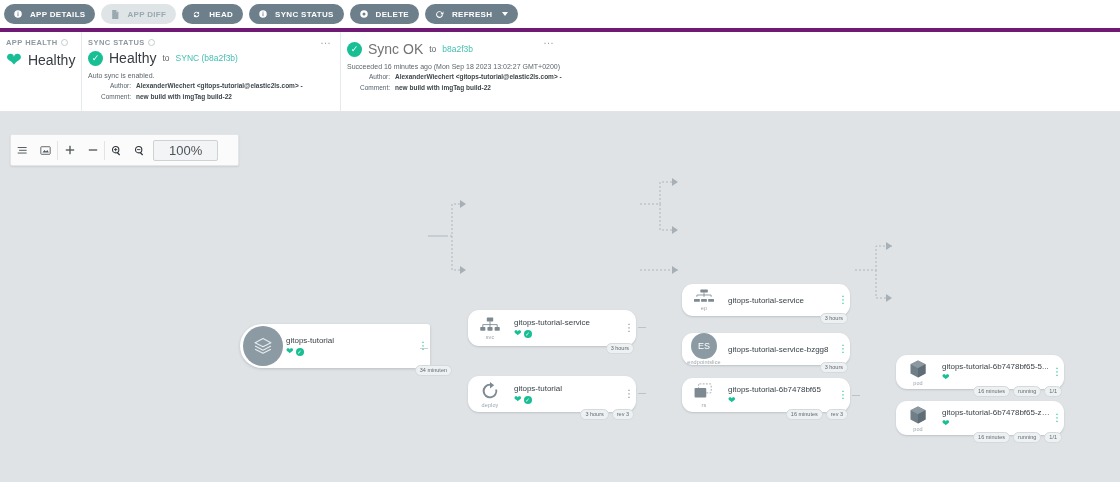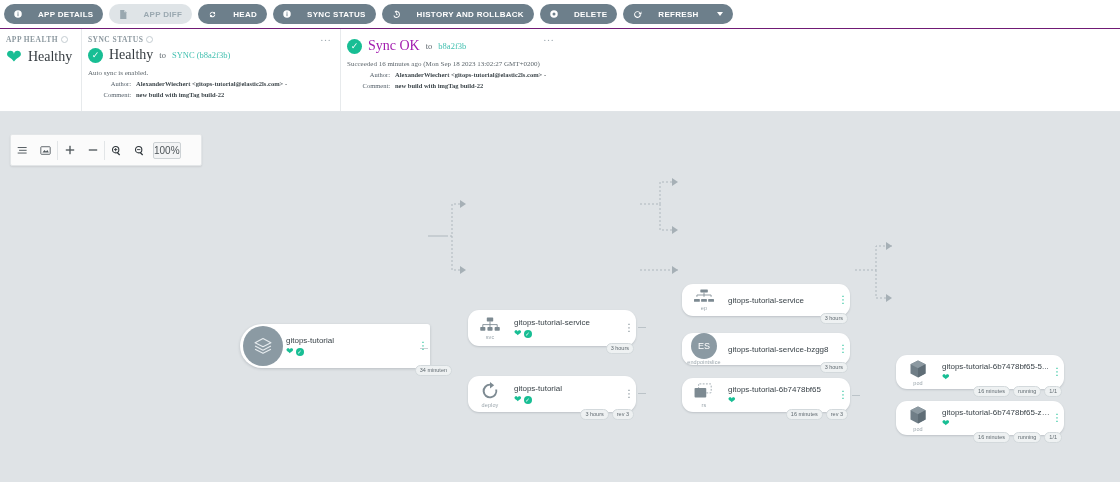--- a/index.html
+++ b/index.html
@@ -22,21 +22,21 @@
   .tb-btn {
     height: 20px;
     border-radius: 10px;
     background: #6d7f8b;
     color: #ffffff;
     font-size: 8px;
     font-weight: bold;
     letter-spacing: 0.3px;
     display: flex;
     align-items: center;
-    gap: 16px;
+    gap: 8px;
     padding: 0 10px;
     cursor: pointer;
     user-select: none;
     white-space: nowrap;
   }
   .tb-btn.disabled {
     background: #dfe4e7;
     color: #9aa8b0;
     cursor: default;
   }
@@ -48,23 +48,22 @@
     border-right: 3px solid transparent;
     border-top: 4px solid #ffffff;
     margin-left: 2px;
   }
 
   
   .infobar {
     display: flex;
     height: 84px;
     background: #ffffff;
-    border-top: 1px solid #701a75;
+    border-top: 4px solid #701a75;
     border-bottom: 1px solid #e0e4e7;
-    font-family: Liberation Serif, serif;
   }
   .info-panel { padding: 6px 10px 0 6px; position: relative; }
   .info-panel.sep { border-left: 1px solid #e7eaec; }
   .p-health { width: 81px; }
   .p-sync   { width: 259px; }
   .p-last   { width: 780px; }
 
   .info-label {
     font-size: 7.5px;
     color: #8c989f;
@@ -99,21 +98,21 @@
   .heart {
     color: #18be94;
     font-size: 19px;
     line-height: 19px;
   }
   .big-txt {
     font-size: 14px;
     color: #363c41;
     font-weight: normal;
   }
-  .big-txt.green { color: #a21caf; }
+  .big-txt.green { color: #737373; }
   .chk {
     width: 15px; height: 15px;
     border-radius: 50%;
     background: #18be94;
     color: #fff;
     font-size: 9px;
     display: flex;
     align-items: center;
     justify-content: center;
     flex: 0 0 auto;
@@ -165,26 +164,26 @@
   .zb-item {
     width: 23px; height: 31px;
     display: flex;
     align-items: center;
     justify-content: center;
     cursor: pointer;
     color: #51595e;
   }
   .zb-div { width: 1px; height: 19px; background: #e2e5e7; }
   .zb-pct {
-    font-size: 10px;
+    font-size: 13px;
     color: #4d5458;
     border: 1px solid #cdd2d5;
     background: #f3f4f5;
     border-radius: 2px;
-    padding: 2px 0;
+    padding: 2px 15px;
     margin: 0 20px 0 2px;
     min-width: 25px;
     text-align: center;
     cursor: pointer;
   }
 
   
   .node {
     position: absolute;
     background: #ffffff;
@@ -348,30 +347,20 @@
     <span class="tb-ico">
       <svg width="8" height="8" viewBox="0 0 16 16">
           <circle cx="8" cy="8" r="7.5" fill="#fff"></circle>
           <rect x="7.1" y="6.4" width="1.8" height="6" fill="#6d7f8b"></rect>
           <rect x="7.1" y="3.4" width="1.8" height="2" fill="#6d7f8b"></rect>
         </svg>
     </span>
     <span>SYNC STATUS</span>
   </div>
 
-  <div class="tb-btn">
-    <span class="tb-ico">
-      <svg width="9" height="9" viewBox="0 0 16 16">
-          <path d="M8 2a6 6 0 1 1-5.6 8.1l1.5-.6A4.4 4.4 0 1 0 8 3.6V6L4.6 3.2 8 0.5z" fill="#fff"></path>
-          <rect x="7.4" y="5" width="1.2" height="4" fill="#fff"></rect>
-          <rect x="7.4" y="7.8" width="3.2" height="1.2" fill="#fff"></rect>
-        </svg>
-    </span>
-    <span>HISTORY AND ROLLBACK</span>
-  </div>
 
   <div class="tb-btn">
     <span class="tb-ico">
       <svg width="8" height="8" viewBox="0 0 16 16">
           <circle cx="8" cy="8" r="7.5" fill="#fff"></circle>
           <circle cx="8" cy="8" r="3" fill="#6d7f8b"></circle>
         </svg>
     </span>
     <span>DELETE</span>
   </div>

